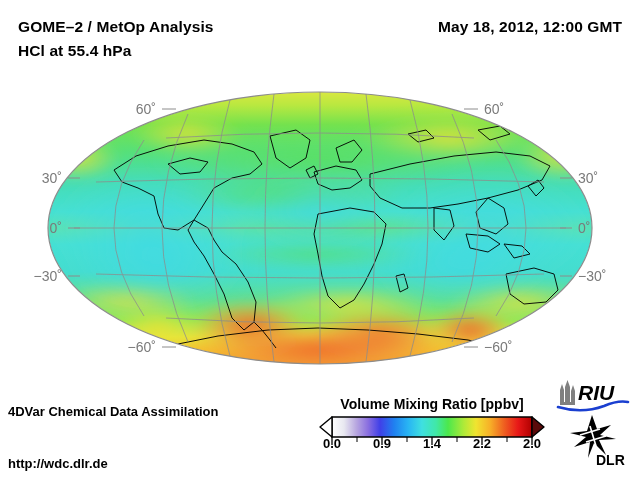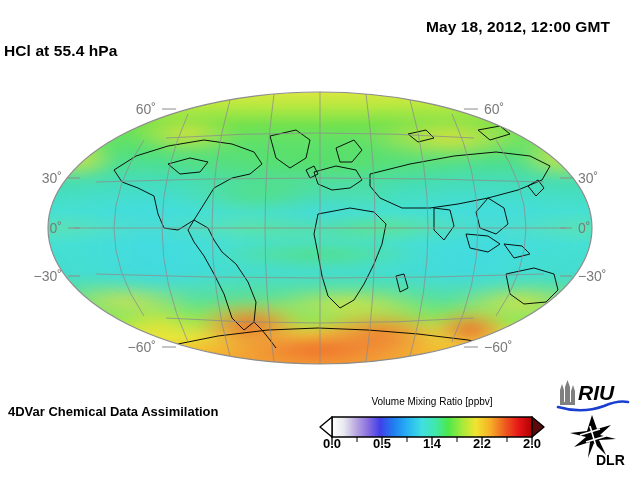--- a/index.html
+++ b/index.html
@@ -5,47 +5,48 @@
   html,body{margin:0;padding:0;}
   body{
     width:640px;height:480px;background:#ffffff;
     font-family:"Liberation Sans",sans-serif;
     color:#000;overflow:hidden;position:relative;
   }
   #root{position:absolute;inset:0;}
 
   .hdr{position:absolute;font-weight:bold;font-size:15.5px;letter-spacing:.1px;}
   #title-line1{left:18px;top:18px;}
-  #title-line2{left:4px;top:42px;}
-  #datestamp{right:30px;top:18px;text-align:right;}
+  #title-line2{left:18px;top:42px;}
+  #datestamp{right:18px;top:18px;text-align:right;}
 
   #map-area{position:absolute;left:18px;top:78px;width:604px;height:310px;}
   #map-svg{display:block;width:604px;height:310px;}
 
   .ftr{position:absolute;left:8px;font-weight:bold;font-size:13px;}
   #footer-line1{top:404px;}
   #footer-line2{top:430px;}
   #footer-line3{top:456px;}
 
   #cbar-block{position:absolute;left:318px;top:396px;width:228px;height:72px;}
-  #cbar-title{font-weight:normal;font-size:10px;text-align:center;width:228px;
+  #cbar-title{font-weight:bold;font-size:14px;text-align:center;width:228px;
     position:absolute;top:0;left:0;}
   #cbar-svg{position:absolute;top:20px;left:0;}
   .cbtick{font-weight:bold;font-size:13px;position:absolute;top:40px;
     transform:translateX(-50%);}
 
   #logo-riu{position:absolute;left:556px;top:378px;}
   #logo-dlr{position:absolute;left:566px;top:414px;}
   #dlr-word{position:absolute;left:596px;top:452px;font-weight:bold;font-size:14px;}
 </style>
 </head>
 <body>
 
 <div id="root">
 
+  <div class="hdr" id="title-line1">GOME–2 / MetOp Analysis</div>
   <div class="hdr" id="title-line2">HCl at 55.4 hPa</div>
   <div class="hdr" id="datestamp">May 18, 2012, 12:00 GMT</div>
 
   <div id="map-area">
     <svg id="map-svg" viewBox="0 0 604 310">
       <defs>
         <clipPath id="globeClip">
           <ellipse cx="302" cy="150" rx="272" ry="136"></ellipse>
         </clipPath>
 
@@ -225,20 +226,21 @@
         <path d="M542,198 L554,198"></path>
         <path d="M144,31 L158,31"></path>
           <path d="M446,31 L460,31"></path>
         <path d="M144,269 L158,269"></path>
           <path d="M446,269 L460,269"></path>
       </g>
     </svg>
   </div>
 
   <div class="ftr" id="footer-line1">4DVar Chemical Data Assimilation</div>
+  <div class="ftr" id="footer-line3">http://wdc.dlr.de</div>
 
   <div id="cbar-block">
     <div id="cbar-title">Volume Mixing Ratio [ppbv]</div>
 
     <svg id="cbar-svg" width="228" height="30" viewBox="0 0 228 30">
       <defs>
         <linearGradient id="cbgrad" x1="0" y1="0" x2="1" y2="0">
           <stop offset="0.00" stop-color="#ffffff"></stop>
           <stop offset="0.06" stop-color="#e8e8f0"></stop>
           <stop offset="0.12" stop-color="#b9a8e0"></stop>
@@ -271,21 +273,21 @@
       </g>
       <g stroke="#000" stroke-width="1">
         <path d="M39,21 L39,26"></path>
         <path d="M89,21 L89,26"></path>
         <path d="M139,21 L139,26"></path>
         <path d="M189,21 L189,26"></path>
       </g>
     </svg>
 
     <div class="cbtick" style="left:14px">0.0</div>
-    <div class="cbtick" style="left:64px">0.5</div>
+    <div class="cbtick" style="left:64px">0.9</div>
     <div class="cbtick" style="left:114px">1.4</div>
     <div class="cbtick" style="left:164px">2.2</div>
     <div class="cbtick" style="left:214px">2.0</div>
   </div>
 
   <svg id="logo-riu" width="74" height="34" viewBox="0 0 74 34">
     <g fill="#808080">
       <path d="M4,26 L4,12 L6,6 L8,12 L8,26 Z"></path>
       <path d="M9,26 L9,9 L11.5,2 L14,9 L14,26 Z"></path>
       <path d="M15,26 L15,13 L17,7 L19,13 L19,26 Z"></path>

